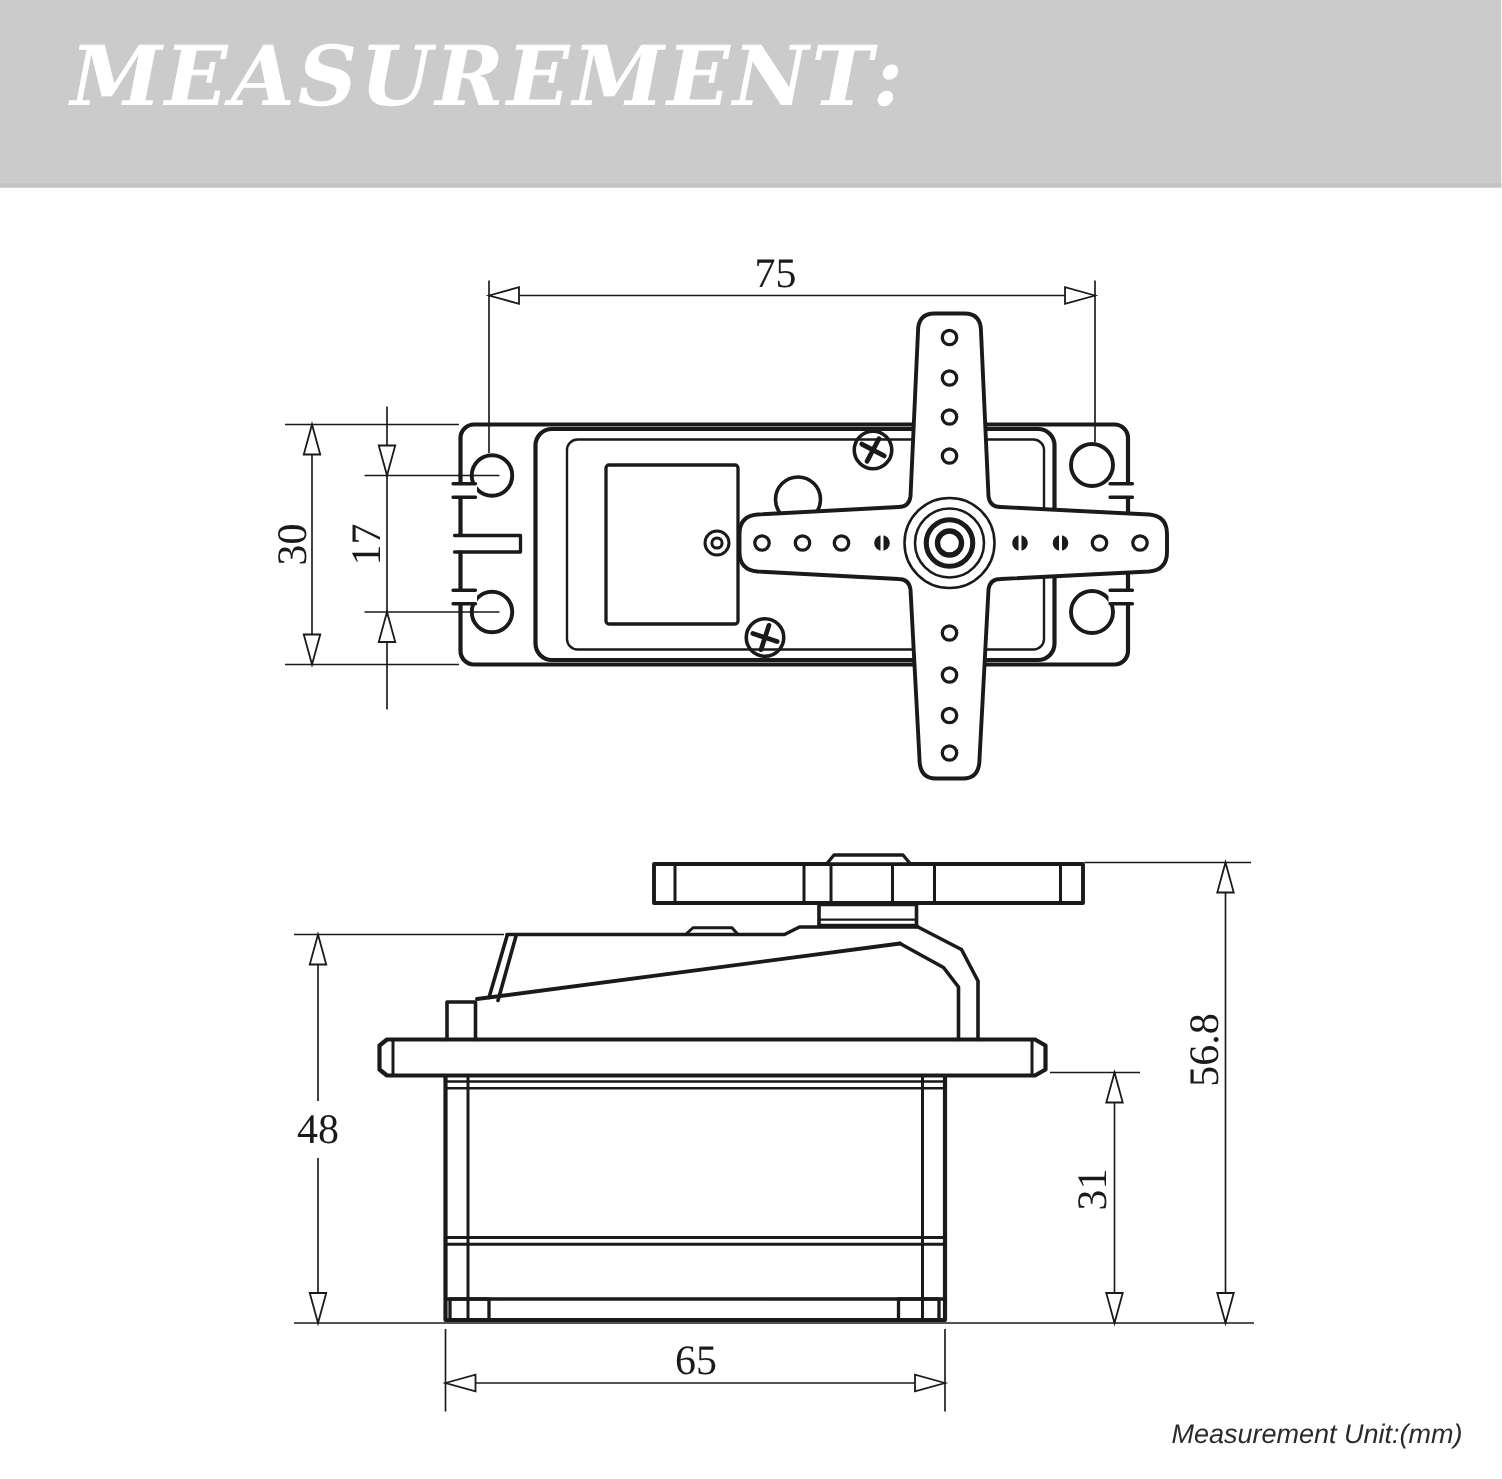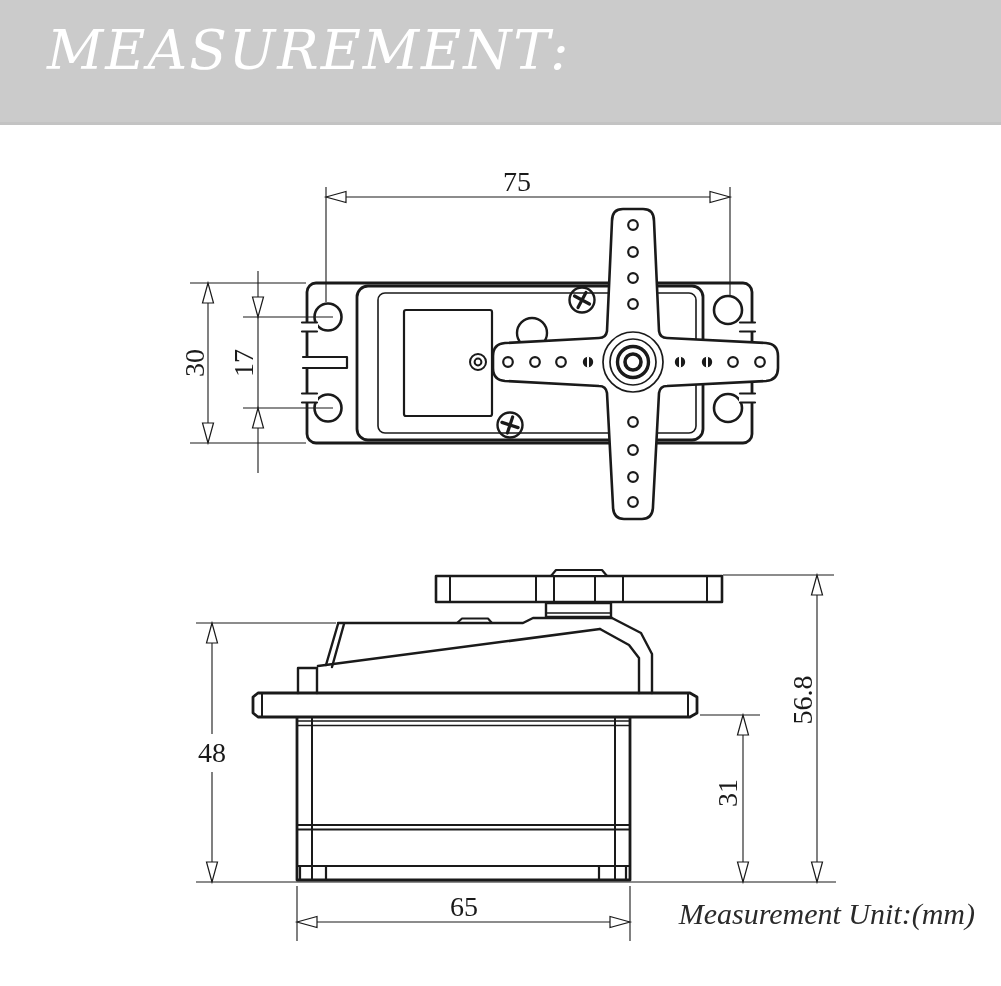--- a/index.html
+++ b/index.html
@@ -4,32 +4,32 @@
 <style>
   :root{
     --banner-bg:#cbcbcb; --banner-text:#ffffff; --line:#1a1a1a; --bg:#ffffff;
   }
   html,body{margin:0;padding:0;}
   body{width:1001px;height:986px;position:relative;background:var(--bg);
        font-family:"Liberation Serif",serif;overflow:hidden;}
   .banner{position:absolute;left:0;top:0;width:1001px;height:125px;
           background:var(--banner-bg);border-bottom:3px solid #c3c3c3;box-sizing:border-box;}
   .banner-title{position:absolute;left:47px;top:18px;
-      font-family:"DejaVu Serif",serif;font-style:italic;font-weight:normal;
+      font-family:"DejaVu Serif",serif;font-style:italic;font-weight:bold;
       font-size:55px;letter-spacing:2px;color:var(--banner-text);white-space:nowrap;}
   svg.drawing{position:absolute;left:0;top:0;}
   .ol{fill:#ffffff;stroke:var(--line);stroke-linejoin:round;}
   .ln{fill:none;stroke:var(--line);stroke-linejoin:round;stroke-linecap:round;}
   .er{fill:#ffffff;stroke:none;}
   .blk{fill:var(--line);stroke:none;}
   .dim{fill:none;stroke:var(--line);stroke-width:1.1;}
   .arw{fill:#ffffff;stroke:var(--line);stroke-width:1.2;stroke-linejoin:miter;}
   .dtxt{fill:var(--line);font-family:"Liberation Serif",serif;font-size:28px;}
-  .unit-note{position:absolute;right:26px;top:897px;font-family:Liberation Serif, serif;
-      font-style:italic;font-size:30px;color:#2a2a2a;white-space:nowrap;}
+  .unit-note{position:absolute;right:26px;top:946px;font-family:Liberation Sans, sans-serif;
+      font-style:italic;font-size:18px;color:#2a2a2a;white-space:nowrap;}
 </style>
 </head>
 <body>
 
 <div class="banner">
   <span class="banner-title">MEASUREMENT:</span>
 </div>
 
 <svg class="drawing" width="1001" height="986" viewBox="0 0 1001 986">
 

